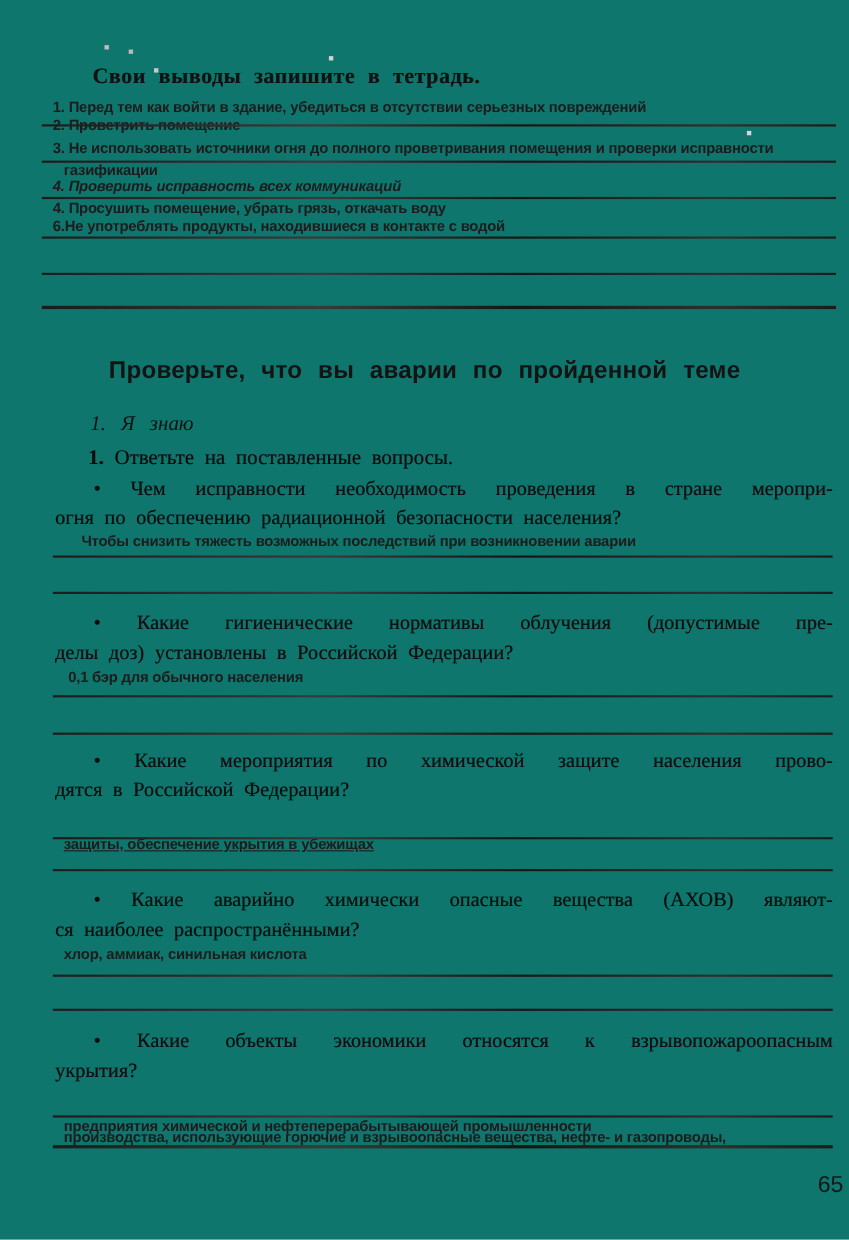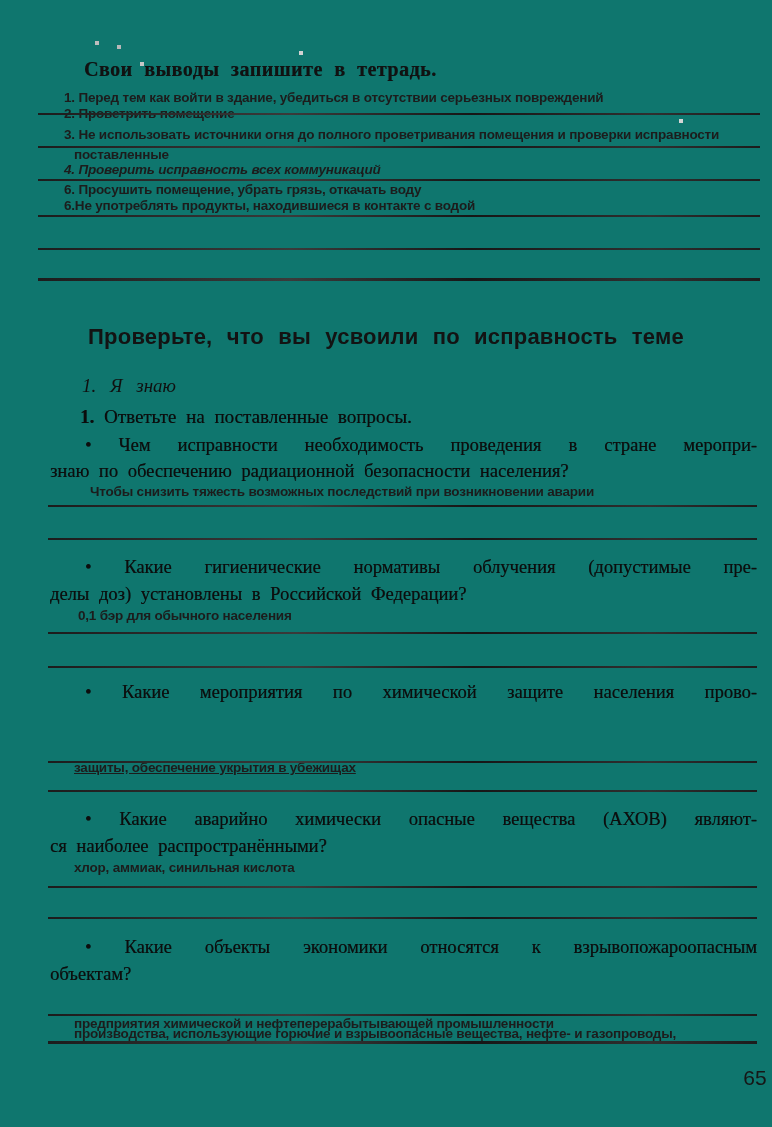--- a/index.html
+++ b/index.html
@@ -20,21 +20,20 @@
   .r-q0a{top:505px;} .r-q0b{top:538px;}
   .r-q1a{top:632px;} .r-q1b{top:666px;}
   .r-q2a{top:761px;} .r-q2b{top:790px;}
   .r-q3a{top:886px;} .r-q3b{top:917px;}
   .r-q4a{top:1014px;} .r-q4b{top:1041px;height:3px;left:36px;width:724px;}
   
   .ans {
     position:absolute; font-family:"Liberation Sans", sans-serif;
     font-size:13.5px; font-weight:700; letter-spacing:-0.2px; color:#1c1c1c;
     white-space:nowrap;
-    margin-left:16px;
   }
   .a0{top:90px;left:48px;} .a1{top:106px;left:48px;} .a2{top:127px;left:48px;}
   .a3{top:147px;left:58px;} .a4{top:162px;left:48px;font-style:italic;} .a5{top:182px;left:48px;}
   .a6{top:198px;left:48px;}
   .qa0{top:484px;left:74px;} .qa1{top:608px;left:62px;}
   .qa2a{top:731px;left:58px;} .qa2b{top:760px;left:58px;text-decoration:underline;}
   .qa3{top:860px;left:58px;}
   .qa4a{top:1026px;left:58px;} .qa4b{top:1016px;left:58px;}
   
   .h1 {
@@ -90,60 +89,61 @@
 
 <div class="page">
 
   <div class="specks"></div>
 
   <div class="h1">Свои выводы запишите в тетрадь.</div>
 
   <div class="ans a0">1. Перед тем как войти в здание, убедиться в отсутствии серьезных повреждений</div>
   <div class="ans a1">2. Проветрить помещение</div>
   <div class="ans a2">3. Не использовать источники огня до полного проветривания помещения и проверки исправности</div>
-  <div class="ans a3">поставленные</div>
+  <div class="ans a3">газификации</div>
   <div class="ans a4">4. Проверить исправность всех коммуникаций</div>
-  <div class="ans a5">6. Просушить помещение, убрать грязь, откачать воду</div>
+  <div class="ans a5">4. Просушить помещение, убрать грязь, откачать воду</div>
   <div class="ans a6">6.Не употреблять продукты, находившиеся в контакте с водой</div>
 
   <div class="rule top r-t1"></div>
   <div class="rule top r-t2"></div>
   <div class="rule top r-t3"></div>
   <div class="rule top r-t4"></div>
   <div class="rule top r-t5"></div>
   <div class="rule top r-t6"></div>
 
-  <div class="h2">Проверьте, что вы усвоили по исправность теме</div>
+  <div class="h2">Проверьте, что вы аварии по пройденной теме</div>
   <div class="h3">1. Я знаю</div>
   <div class="task"><span class="task-num">1.</span> <span>Ответьте на поставленные вопросы.</span></div>
 
   <div class="ql1 q0l1">• Чем исправности необходимость проведения в стране меропри-</div>
-  <div class="ql2 q0l2">знаю по обеспечению радиационной безопасности населения?</div>
+  <div class="ql2 q0l2">огня по обеспечению радиационной безопасности населения?</div>
   <div class="ans qa0">Чтобы снизить тяжесть возможных последствий при возникновении аварии</div>
   <div class="rule mid r-q0a"></div>
   <div class="rule mid r-q0b"></div>
 
   <div class="ql1 q1l1">• Какие гигиенические нормативы облучения (допустимые пре-</div>
   <div class="ql2 q1l2">делы доз) установлены в Российской Федерации?</div>
   <div class="ans qa1">0,1 бэр для обычного населения</div>
   <div class="rule mid r-q1a"></div>
   <div class="rule mid r-q1b"></div>
 
   <div class="ql1 q2l1">• Какие мероприятия по химической защите населения прово-</div>
+  <div class="ql2 q2l2">дятся в Российской Федерации?</div>
   <div class="ans qa2b">защиты,  обеспечение укрытия в убежищах</div>
   <div class="rule mid r-q2a"></div>
   <div class="rule mid r-q2b"></div>
 
   <div class="ql1 q3l1">• Какие аварийно химически опасные вещества (АХОВ) являют-</div>
   <div class="ql2 q3l2">ся наиболее распространёнными?</div>
   <div class="ans qa3">хлор, аммиак, синильная кислота</div>
   <div class="rule mid r-q3a"></div>
   <div class="rule mid r-q3b"></div>
 
   <div class="ql1 q4l1">• Какие объекты экономики относятся к взрывопожароопасным</div>
-  <div class="ql2 q4l2">объектам?</div>
+  <div class="ql2 q4l2">укрытия?</div>
   <div class="ans qa4a">производства, использующие горючие и взрывоопасные вещества,  нефте- и газопроводы,</div>
   <div class="rule mid r-q4a"></div>
   <div class="ans qa4b">предприятия химической и нефтеперерабытывающей промышленности</div>
   <div class="rule mid r-q4b"></div>
 
   <div class="pageno">65</div>
 </div>
 
 </body></html>

